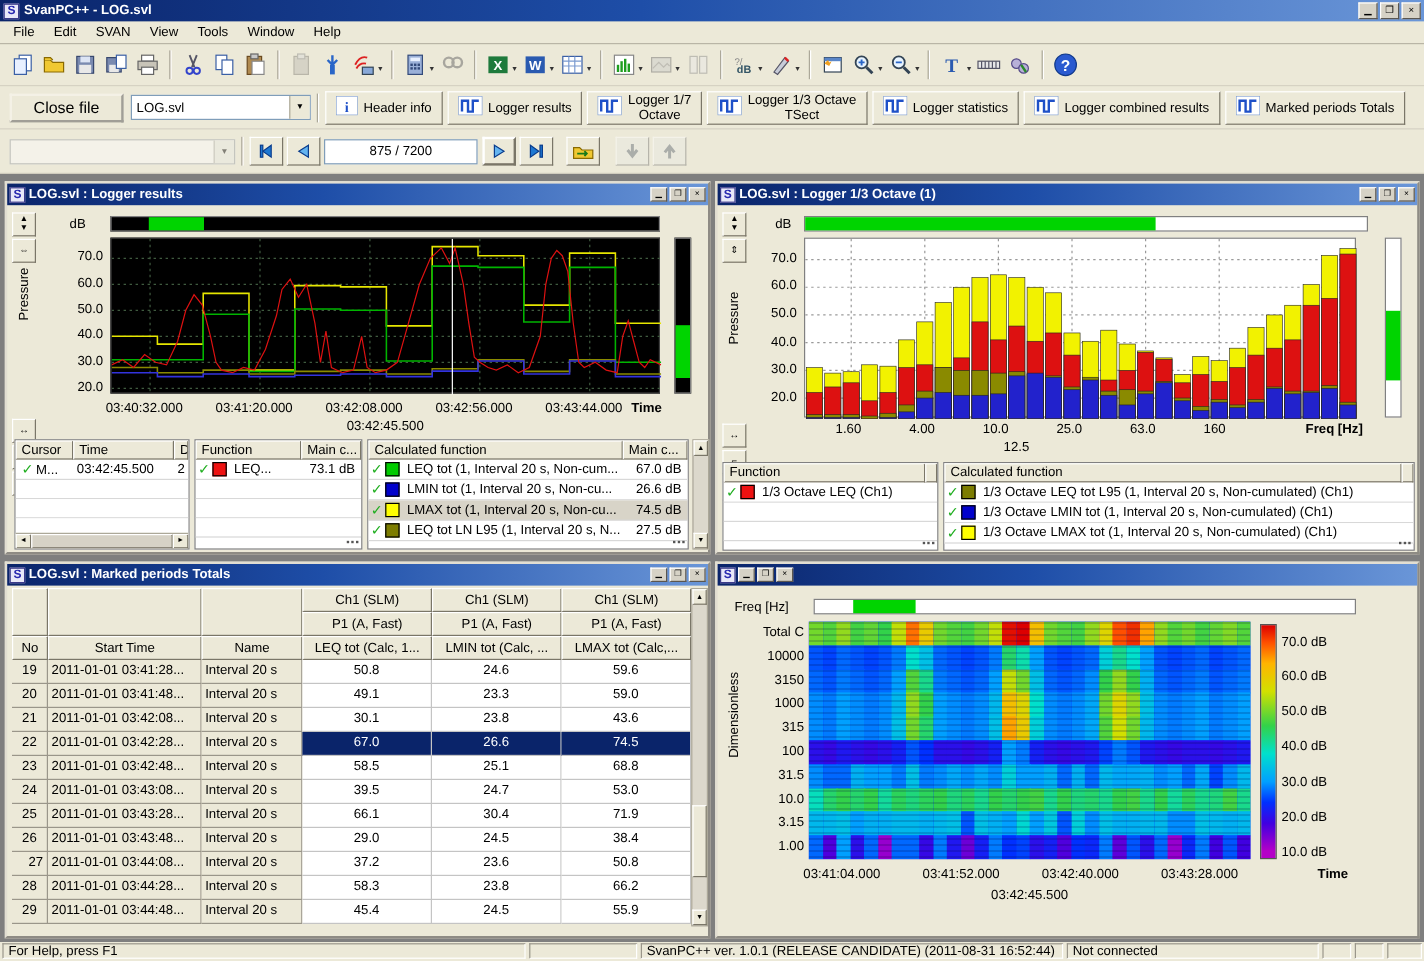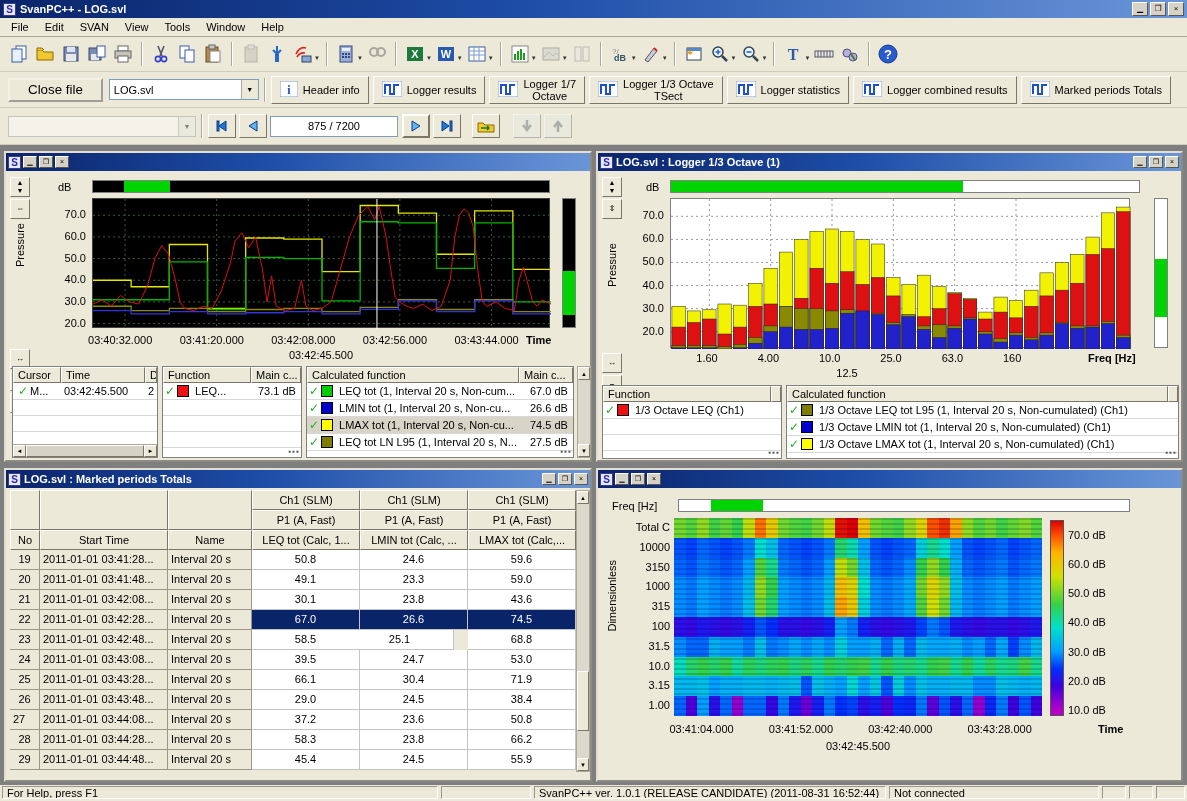--- a/index.html
+++ b/index.html
@@ -431,20 +431,21 @@
           <path d="M7 13 V5 M3 8 L7 3 L11 8" stroke="#3a6ea5" stroke-width="2.5" fill="none"></path>
         </svg>
       </div>
   </div>
 
   <div class="mdi">
 
     <div class="win" style="left:4px;top:6px;width:588px;height:311px;">
       <div class="wtitle">
         <div class="appicon">S</div>
+        <div class="ttext">LOG.svl : Logger results</div>
         <div class="winbtn">▁</div>
         <div class="winbtn">❐</div>
         <div class="winbtn">×</div>
       </div>
       <div class="ctl spin" style="left:4px;top:24px;">▲<br>▼</div>
       <div class="ctl" style="left:4px;top:46px;">⇔</div>
       <div class="rot" style="position:absolute;left:8px;top:70px;">Pressure</div>
       <div class="ctl" style="left:4px;top:196px;">↔</div>
       <div class="ctl" style="left:4px;top:218px;">⌐</div>
       <div class="ctl spin" style="left:4px;top:240px;">▲<br>▼</div>
@@ -835,41 +836,41 @@
           <div class="mkc mkg" style="left: 0px; top: 120px; width: 30px; height: 20px; line-height: 15px; text-align: center;">22</div>
           <div class="mkc mkg" style="left: 30px; top: 120px; width: 128px; height: 20px; line-height: 15px;">2011-01-01 03:42:28...</div>
           <div class="mkc mkg" style="left: 158px; top: 120px; width: 84px; height: 20px; line-height: 15px;">Interval 20 s</div>
           <div class="mkc mkb mksel" style="left: 242px; top: 120px; width: 108px; height: 20px; line-height: 15px;">67.0</div>
           <div class="mkc mkb mksel" style="left: 350px; top: 120px; width: 108px; height: 20px; line-height: 15px;">26.6</div>
           <div class="mkc mkb mksel" style="left: 458px; top: 120px; width: 108px; height: 20px; line-height: 15px;">74.5</div>
           <div class="mkc mkg" style="left: 0px; top: 140px; width: 30px; height: 20px; line-height: 15px; text-align: center;">23</div>
           <div class="mkc mkg" style="left: 30px; top: 140px; width: 128px; height: 20px; line-height: 15px;">2011-01-01 03:42:48...</div>
           <div class="mkc mkg" style="left: 158px; top: 140px; width: 84px; height: 20px; line-height: 15px;">Interval 20 s</div>
           <div class="mkc mkb" style="left: 242px; top: 140px; width: 108px; height: 20px; line-height: 15px;">58.5</div>
-          <div class="mkc mkb" style="left: 336px; top: 140px; width: 108px; height: 20px; line-height: 15px;">25.1</div>
+          <div class="mkc mkb" style="left: 350px; top: 140px; width: 108px; height: 20px; line-height: 15px;">25.1</div>
           <div class="mkc mkb" style="left: 458px; top: 140px; width: 108px; height: 20px; line-height: 15px;">68.8</div>
           <div class="mkc mkg" style="left: 0px; top: 160px; width: 30px; height: 20px; line-height: 15px; text-align: center;">24</div>
           <div class="mkc mkg" style="left: 30px; top: 160px; width: 128px; height: 20px; line-height: 15px;">2011-01-01 03:43:08...</div>
           <div class="mkc mkg" style="left: 158px; top: 160px; width: 84px; height: 20px; line-height: 15px;">Interval 20 s</div>
           <div class="mkc mkb" style="left: 242px; top: 160px; width: 108px; height: 20px; line-height: 15px;">39.5</div>
           <div class="mkc mkb" style="left: 350px; top: 160px; width: 108px; height: 20px; line-height: 15px;">24.7</div>
           <div class="mkc mkb" style="left: 458px; top: 160px; width: 108px; height: 20px; line-height: 15px;">53.0</div>
           <div class="mkc mkg" style="left: 0px; top: 180px; width: 30px; height: 20px; line-height: 15px; text-align: center;">25</div>
           <div class="mkc mkg" style="left: 30px; top: 180px; width: 128px; height: 20px; line-height: 15px;">2011-01-01 03:43:28...</div>
           <div class="mkc mkg" style="left: 158px; top: 180px; width: 84px; height: 20px; line-height: 15px;">Interval 20 s</div>
           <div class="mkc mkb" style="left: 242px; top: 180px; width: 108px; height: 20px; line-height: 15px;">66.1</div>
           <div class="mkc mkb" style="left: 350px; top: 180px; width: 108px; height: 20px; line-height: 15px;">30.4</div>
           <div class="mkc mkb" style="left: 458px; top: 180px; width: 108px; height: 20px; line-height: 15px;">71.9</div>
           <div class="mkc mkg" style="left: 0px; top: 200px; width: 30px; height: 20px; line-height: 15px; text-align: center;">26</div>
           <div class="mkc mkg" style="left: 30px; top: 200px; width: 128px; height: 20px; line-height: 15px;">2011-01-01 03:43:48...</div>
           <div class="mkc mkg" style="left: 158px; top: 200px; width: 84px; height: 20px; line-height: 15px;">Interval 20 s</div>
           <div class="mkc mkb" style="left: 242px; top: 200px; width: 108px; height: 20px; line-height: 15px;">29.0</div>
           <div class="mkc mkb" style="left: 350px; top: 200px; width: 108px; height: 20px; line-height: 15px;">24.5</div>
           <div class="mkc mkb" style="left: 458px; top: 200px; width: 108px; height: 20px; line-height: 15px;">38.4</div>
-          <div class="mkc mkg" style="left: 0px; top: 220px; width: 30px; height: 20px; line-height: 15px; text-align: left;">27</div>
+          <div class="mkc mkg" style="left: 0px; top: 220px; width: 30px; height: 20px; line-height: 15px; text-align: right;">27</div>
           <div class="mkc mkg" style="left: 30px; top: 220px; width: 128px; height: 20px; line-height: 15px;">2011-01-01 03:44:08...</div>
           <div class="mkc mkg" style="left: 158px; top: 220px; width: 84px; height: 20px; line-height: 15px;">Interval 20 s</div>
           <div class="mkc mkb" style="left: 242px; top: 220px; width: 108px; height: 20px; line-height: 15px;">37.2</div>
           <div class="mkc mkb" style="left: 350px; top: 220px; width: 108px; height: 20px; line-height: 15px;">23.6</div>
           <div class="mkc mkb" style="left: 458px; top: 220px; width: 108px; height: 20px; line-height: 15px;">50.8</div>
           <div class="mkc mkg" style="left: 0px; top: 240px; width: 30px; height: 20px; line-height: 15px; text-align: center;">28</div>
           <div class="mkc mkg" style="left: 30px; top: 240px; width: 128px; height: 20px; line-height: 15px;">2011-01-01 03:44:28...</div>
           <div class="mkc mkg" style="left: 158px; top: 240px; width: 84px; height: 20px; line-height: 15px;">Interval 20 s</div>
           <div class="mkc mkb" style="left: 242px; top: 240px; width: 108px; height: 20px; line-height: 15px;">58.3</div>
           <div class="mkc mkb" style="left: 350px; top: 240px; width: 108px; height: 20px; line-height: 15px;">23.8</div>

